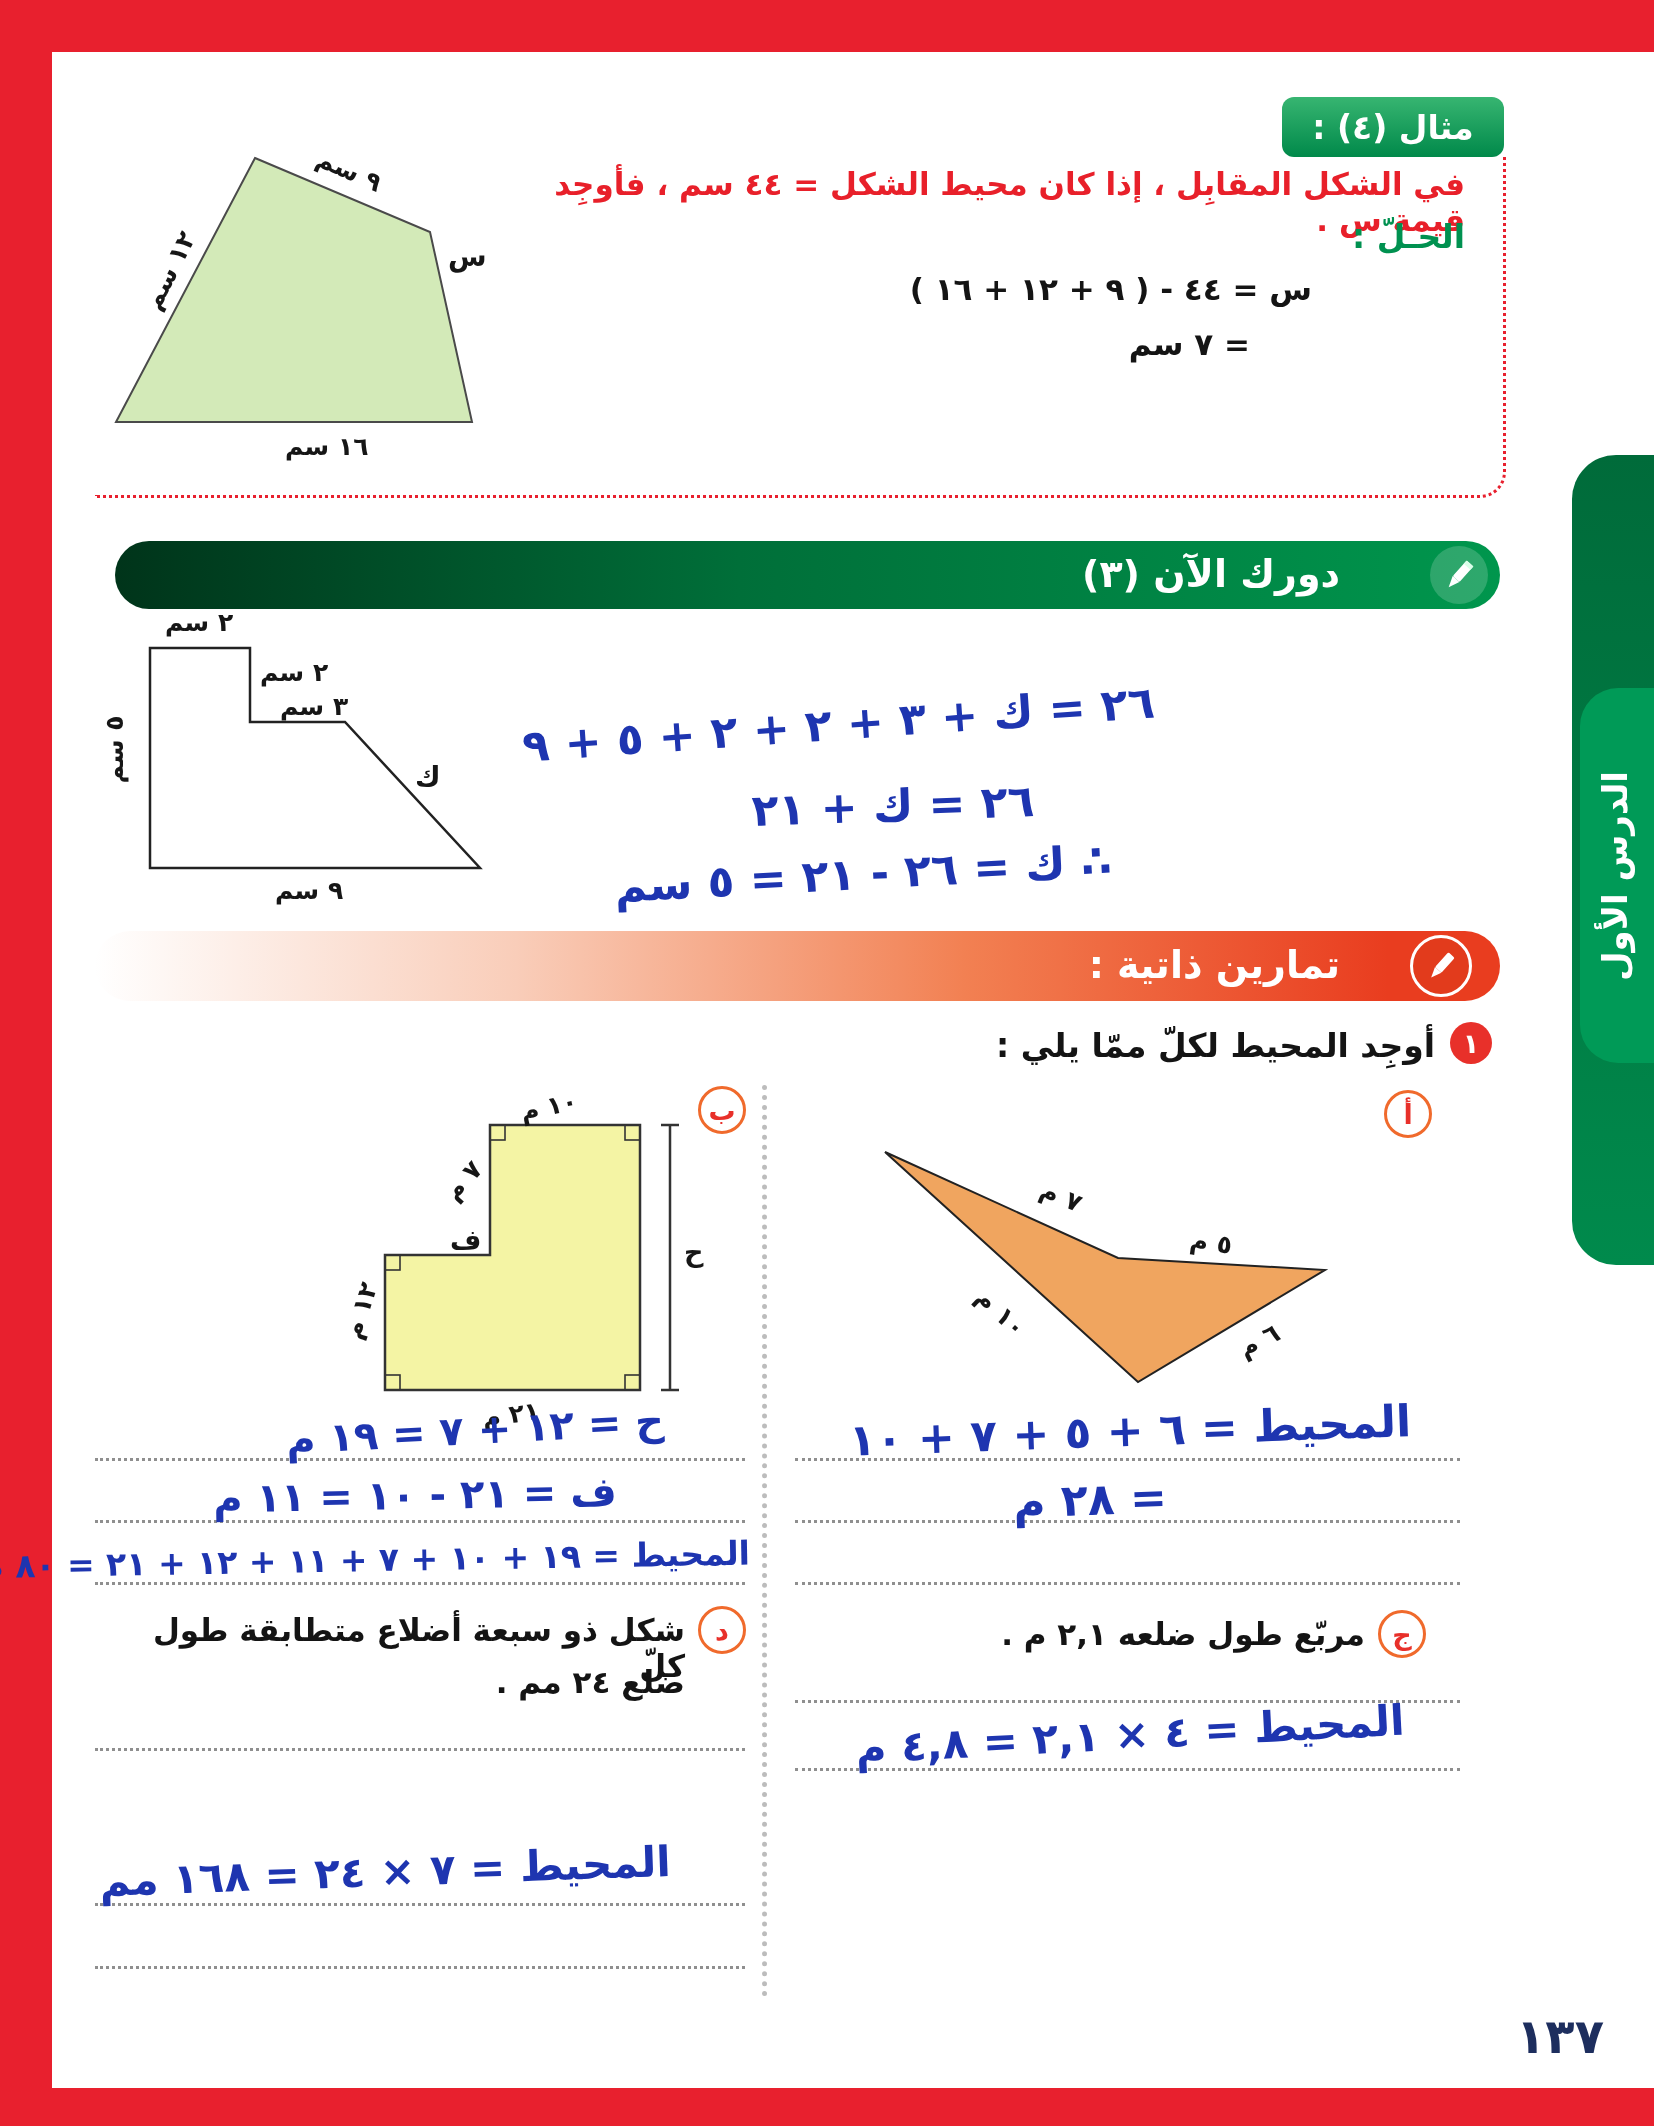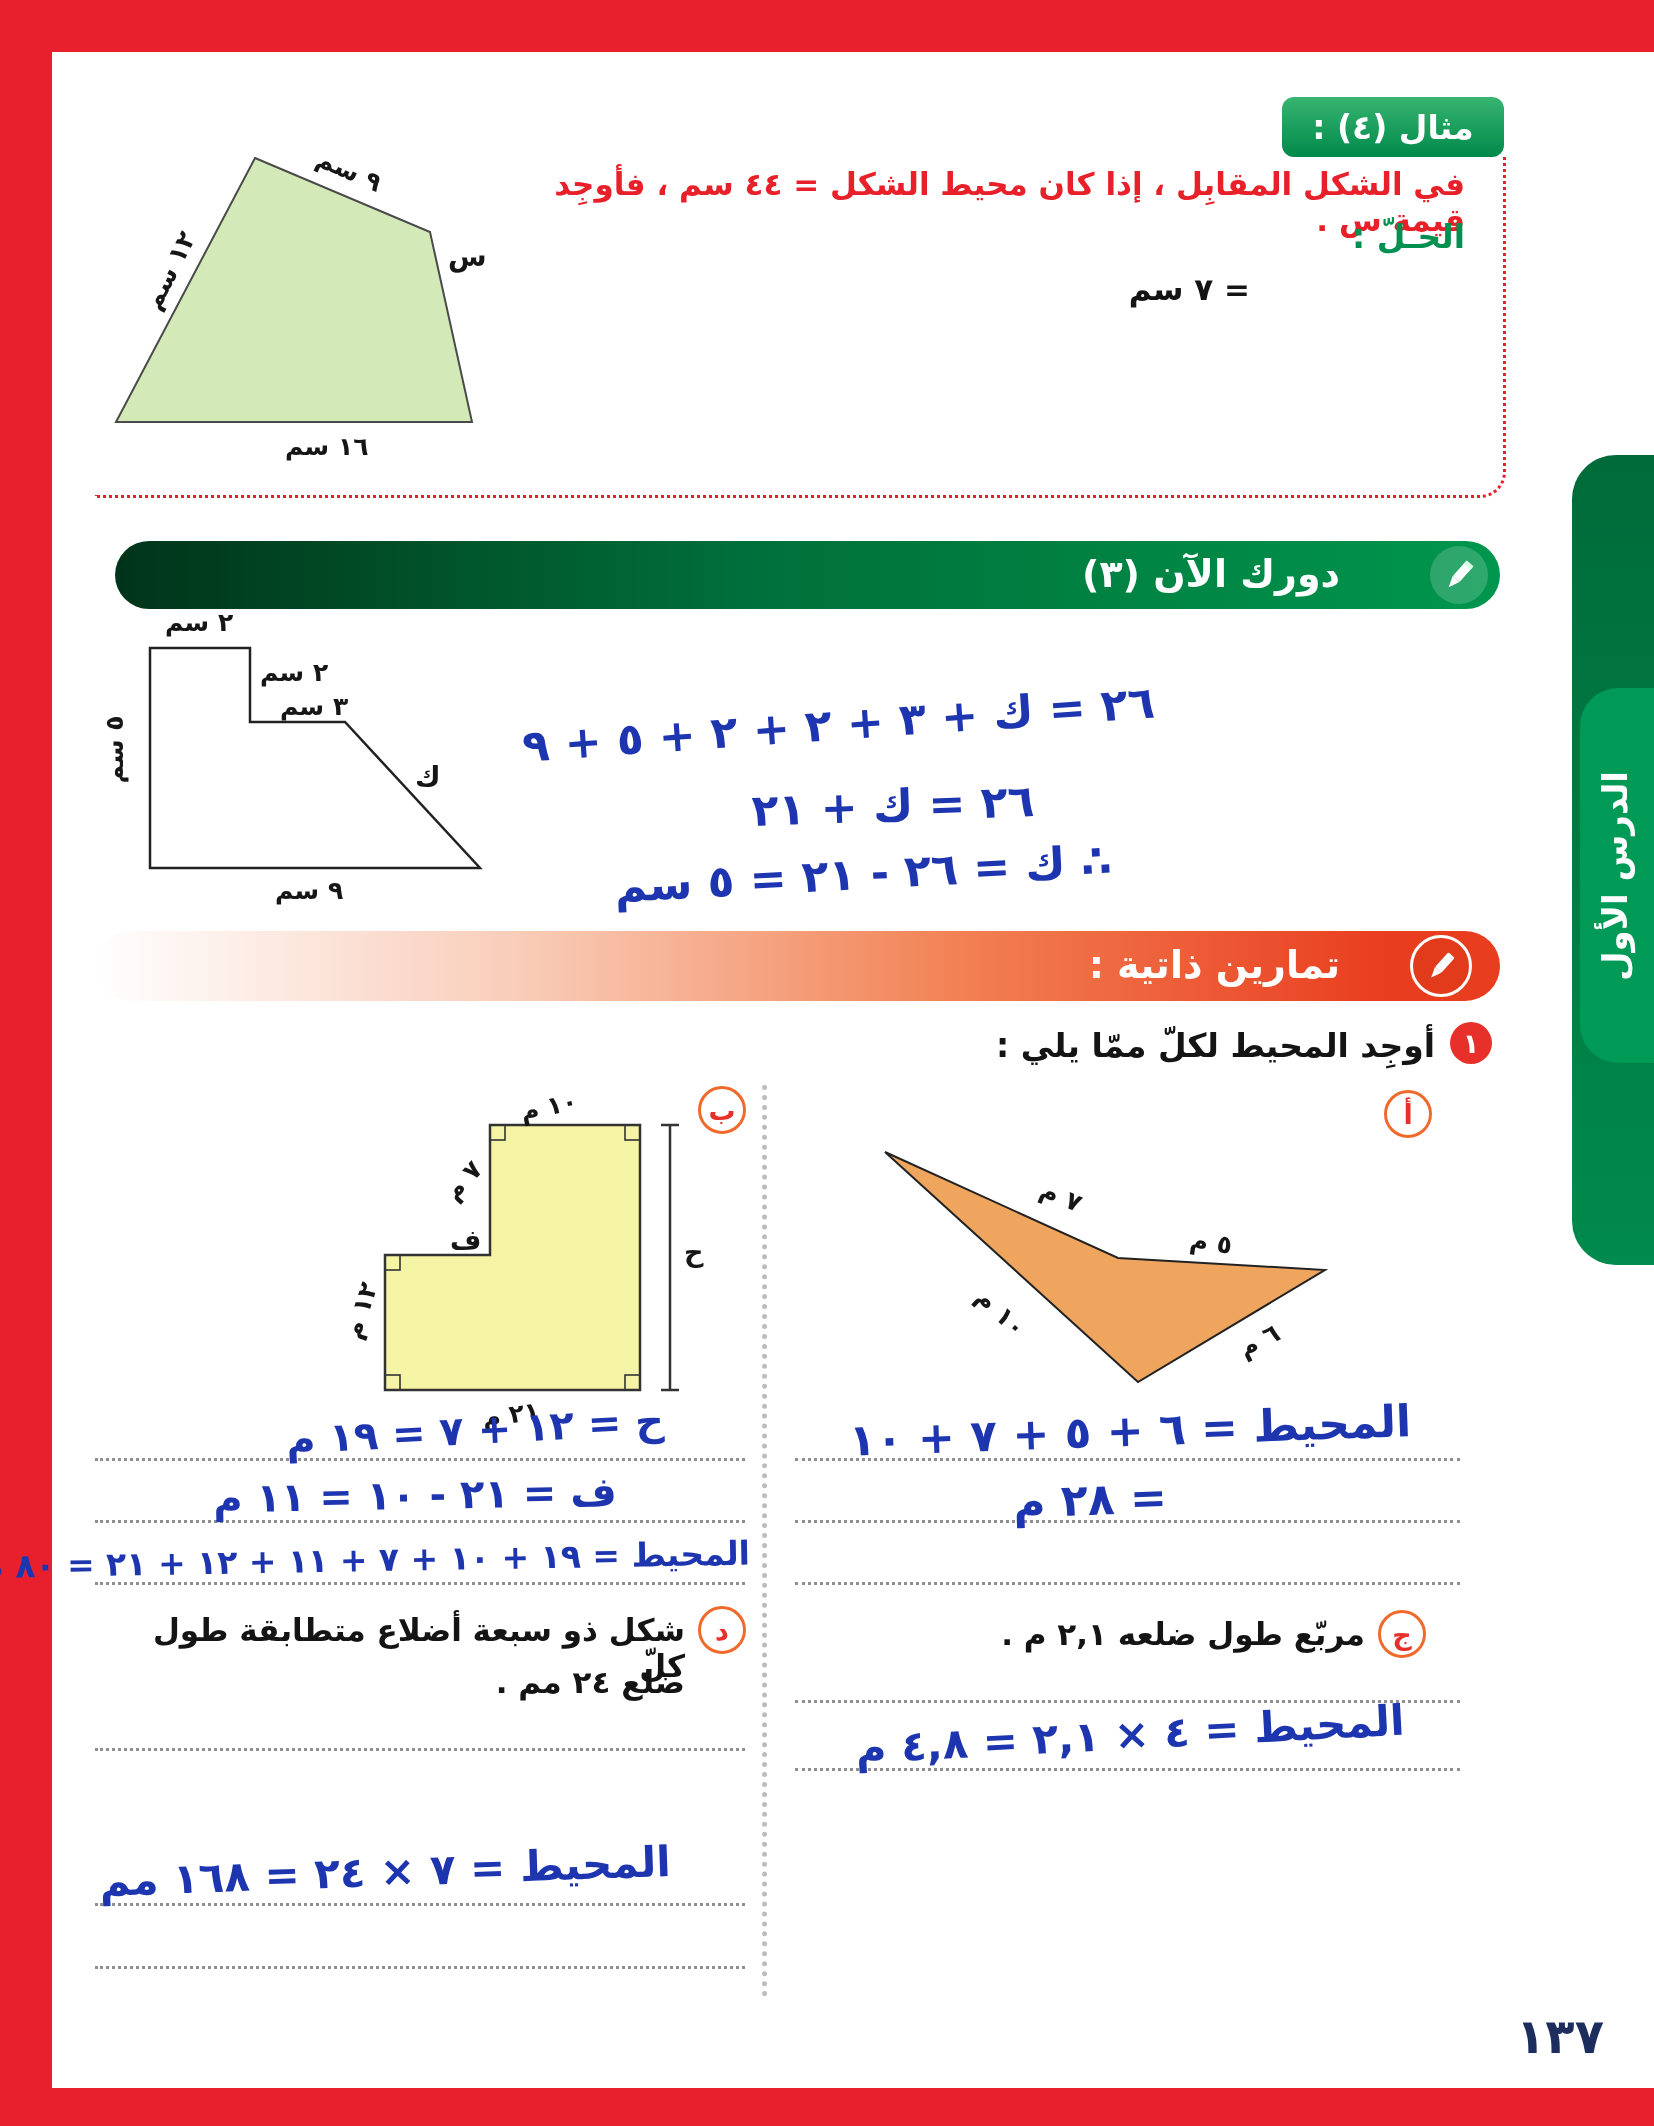--- a/index.html
+++ b/index.html
@@ -43,20 +43,21 @@
   <div class="shape-label" style="left:215px;top:16px;transform:rotate(24deg);">٩ سم</div>
   <div class="shape-label" style="left:28px;top:116px;transform:rotate(-63deg);">١٢ سم</div>
   <div class="shape-label" style="left:348px;top:100px;font-size:28px;">س</div>
   <div class="shape-label" style="left:185px;top:292px;">١٦ سم</div>
 </div>
 
 <div class="print right" style="left:520px;top:166px;width:945px;font-size:31px;color:#e8202a;">في الشكل المقابِل ، إذا كان محيط الشكل = ٤٤ سم ، فأوجِد قيمة س .</div>
 <div class="print right" style="left:1240px;top:217px;width:225px;font-size:33px;color:#009150;">الحـلّ :</div>
 
 <div class="print right" style="left:700px;top:262px;width:612px;font-size:31px;line-height:55px;">
+  <div>س = ٤٤ - ( ٩ + ١٢ + ١٦ )</div>
   <div style="padding-right:62px;">= ٧ سم</div>
 </div>
 
 <div class="abs" style="left:115px;top:541px;width:1385px;height:68px;border-radius:34px;background:linear-gradient(90deg,#00341a,#006f39 45%,#00964d);">
   <div class="banner-text" style="right:160px;top:11px;">دورك الآن (٣)</div>
   <div class="icon-circle" style="right:12px;top:5px;width:58px;height:58px;background:rgba(255,255,255,0.18);">
     <svg width="40" height="40" viewBox="0 0 40 40">
       <g transform="rotate(42 20 20)">
         <rect x="16" y="4" width="9" height="21" rx="1.5" fill="#ffffff"></rect>
         <polygon points="16,25 25,25 20.5,36" fill="#ffffff"></polygon>

